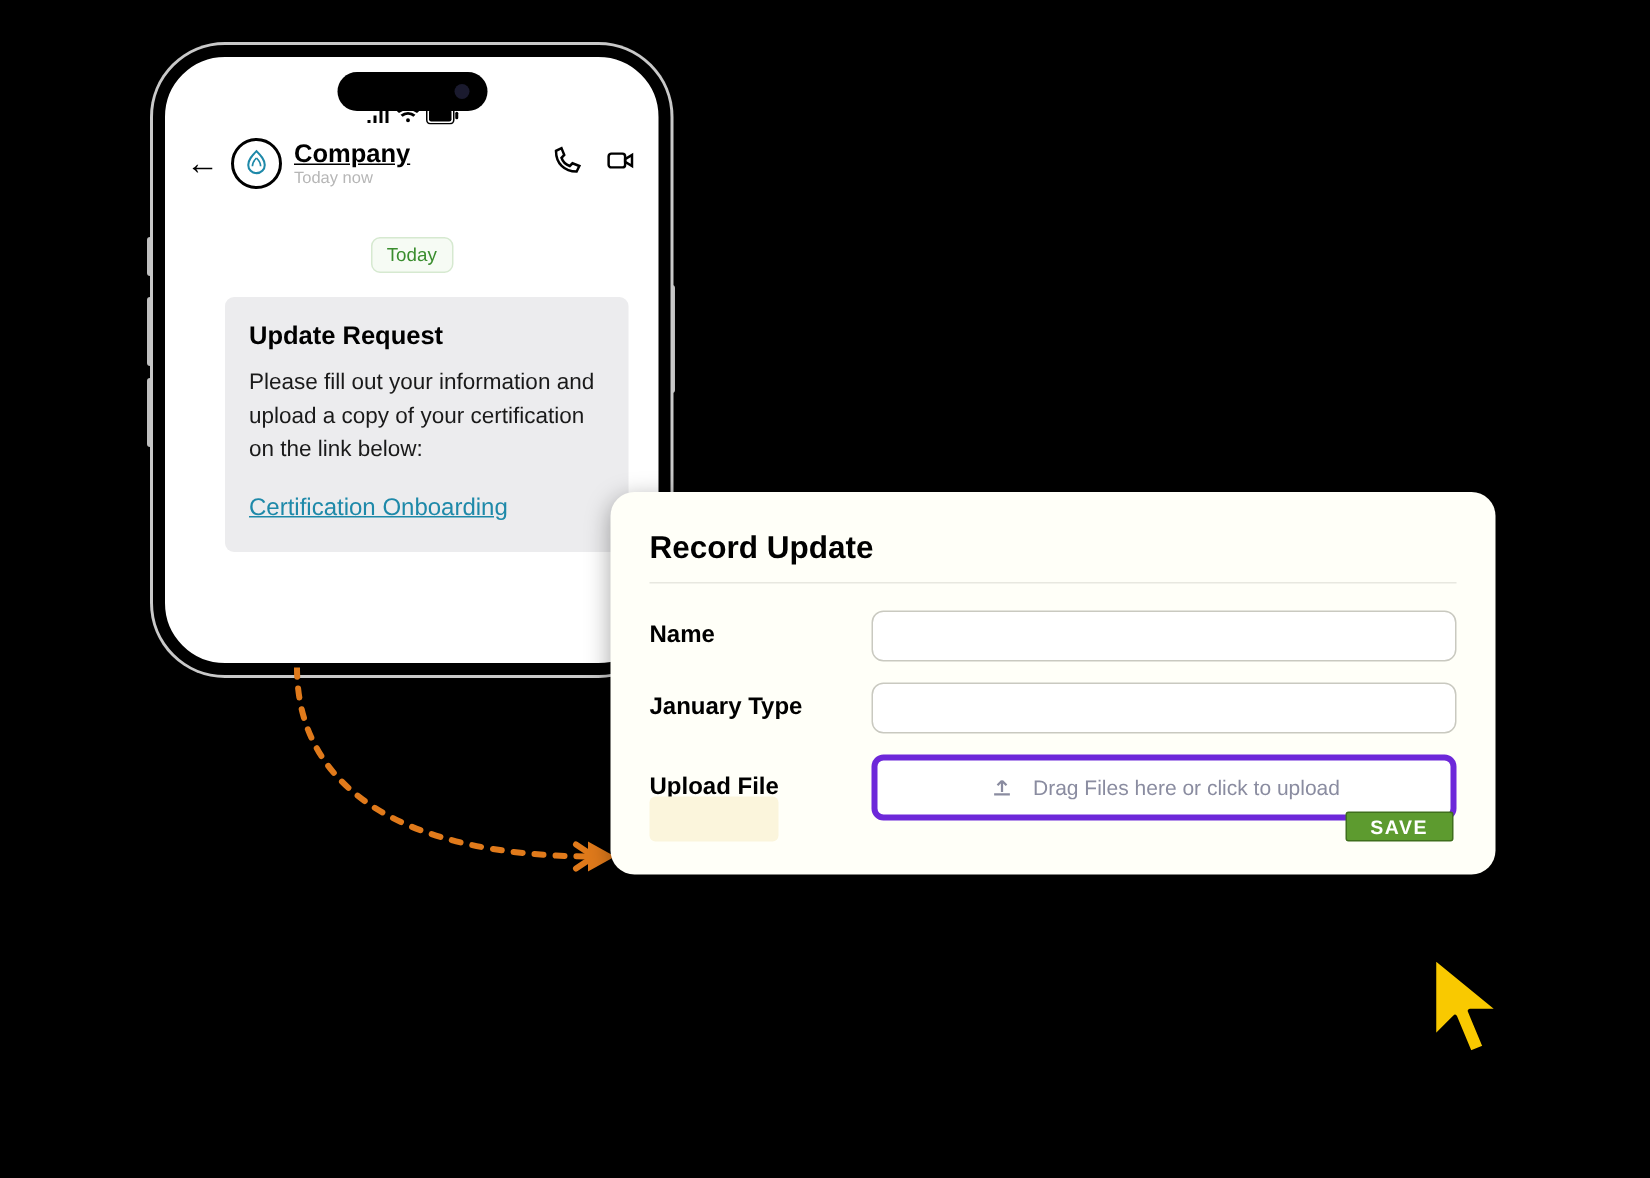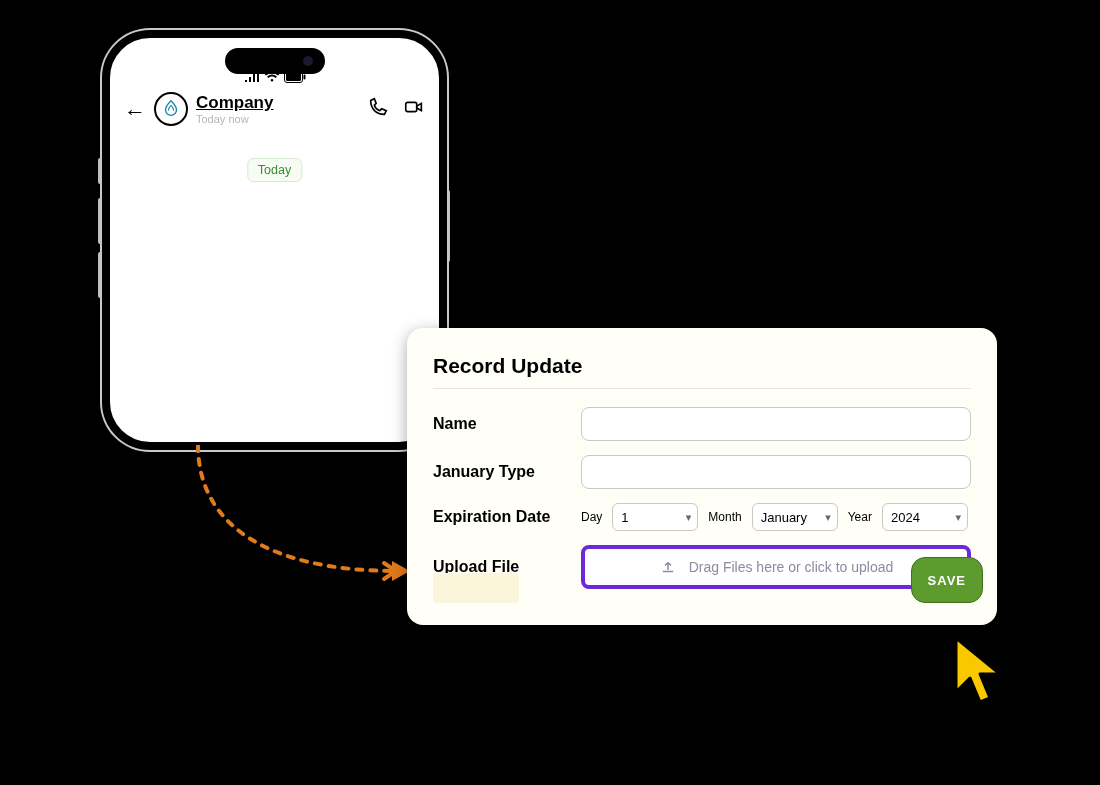--- a/index.html
+++ b/index.html
@@ -201,27 +201,27 @@
   .cream-stripe {
     position:absolute;
     left:26px; bottom:22px;
     width:86px; height:30px;
     background:#fbf5dc;
     border-radius:4px;
   }
 
   .save-btn {
     position:absolute;
-    right:14px;
+    right:28px;
     bottom:22px;
-    height:46px;
+    height:20px;
     padding: 0 16px;
     background:#5d9b2f;
     border:1px solid #3f6f1d;
-    border-radius:14px;
+    border-radius:2px;
     color:#fff;
     font-weight:bold;
     font-size:13px;
     letter-spacing:1px;
     display:flex; align-items:center;
   }
 
   .form-panel { }
 
   
@@ -290,20 +290,25 @@
         <svg viewBox="0 0 24 24" fill="none" stroke-width="1.8">
             <rect x="3" y="7" width="12" height="10" rx="2"></rect>
             <path d="M15 11l5-3v8l-5-3z"></path>
           </svg>
       </span>
     </div>
   </div>
 
   <div class="today-chip">Today</div>
 
+  <div class="msg-card">
+    <div class="msg-title">Update Request</div>
+    <div class="msg-body">Please fill out your information and upload a copy of your certification on the link below:</div>
+    <a href="#" class="msg-link">Certification Onboarding</a>
+  </div>
 </div>
 
 <svg class="arrow-path" viewBox="0 0 280 140">
   <path d="M50 0 C 50 80, 120 126, 248 126" fill="none" stroke="#e07a1b" stroke-width="4" stroke-dasharray="6 8" stroke-linecap="round"></path>
   <path d="M248 126 l-12 -8 M248 126 l-12 8" stroke="#e07a1b" stroke-width="4" stroke-linecap="round" fill="none"></path>
   <polygon points="262,126 244,116 244,136" fill="#e07a1b"></polygon>
 </svg>
 
 <div class="form-panel">
   <div class="form-title">Record Update</div>
@@ -312,37 +317,20 @@
   <div class="form-row">
     <div class="form-label">Name</div>
     <input type="text" class="text-input" style="">
   </div>
 
   <div class="form-row">
     <div class="form-label">January Type</div>
     <input type="text" class="text-input" style="">
   </div>
 
-  <div class="form-row">
-    <div class="form-label">Expiration Date</div>
-    <div class="date-group">
-      <span class="sub-label">Day</span>
-      <div class="select day">
-          <span>1</span>
-        </div>
-      <span class="sub-label">Month</span>
-      <div class="select month">
-          <span>January</span>
-        </div>
-      <span class="sub-label">Year</span>
-      <div class="select year">
-          <span>2024</span>
-        </div>
-    </div>
-  </div>
 
   <div class="form-row">
     <div class="form-label">Upload File</div>
     <div class="upload-box">
       <svg viewBox="0 0 24 24" fill="none" stroke-width="2">
           <path d="M12 16V6m0 0l-4 4m4-4l4 4M5 18h14"></path>
         </svg>
       <span>Drag Files here or click to upload</span>
     </div>
   </div>

